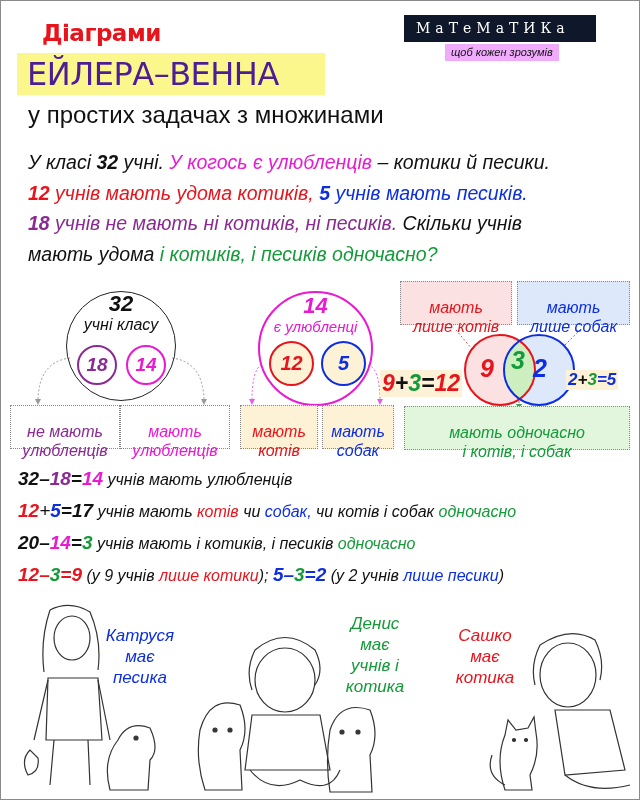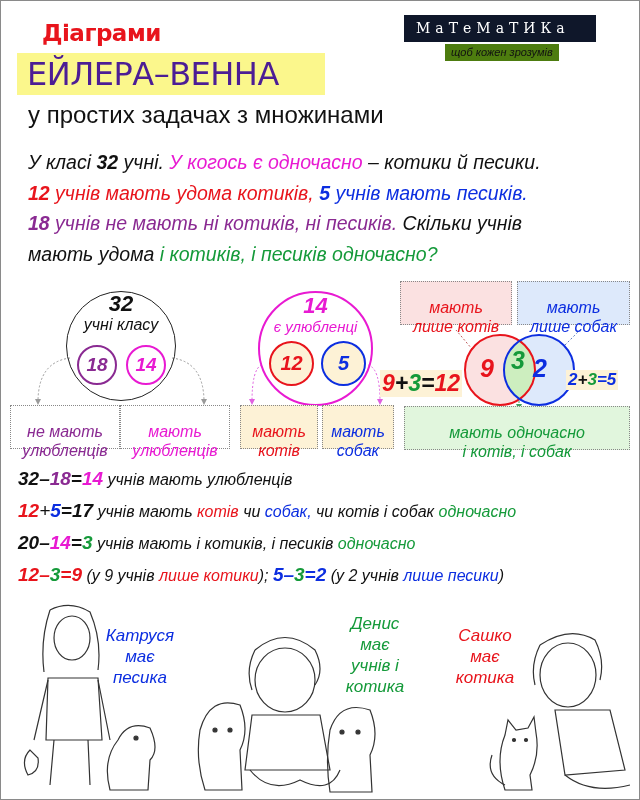--- a/index.html
+++ b/index.html
@@ -8,21 +8,21 @@
   .frame { position: absolute; left: 0; top: 0; width: 640px; height: 800px; border: 1px solid #8a8a8a; }
   .abs { position: absolute; }
 
   
   .t1 { left: 42px; top: 20px; font-size: 23px; font-weight: bold; color: #e8141c; letter-spacing: -0.5px; }
   .t2wrap { left: 17px; top: 53px; background: #fbf78c; padding: 0 10px; height: 42px; width: 308px; }
   .t2 { font-size: 32px; font-weight: normal; color: #4c1d95; line-height: 42px; letter-spacing: -0.5px; }
   .t3 { left: 28px; top: 101px; font-size: 24px; color: #111; font-family: "Liberation Sans", sans-serif; }
   .brand { left: 404px; top: 15px; width: 192px; height: 27px; background: #0f172a; color: #fff;
            font-family: "DejaVu Serif", serif; font-size: 14px; letter-spacing: 5px; line-height: 27px; padding-left: 12px; }
-  .brand-sub { left: 445px; top: 44px; height: 17px; background: #4d7c0f; padding: 0 6px; font-size: 11px; font-style: italic; line-height: 17px; color: #111; font-family: "Liberation Sans", sans-serif; }
+  .brand-sub { left: 445px; top: 44px; height: 17px; background: #f0abfc; padding: 0 6px; font-size: 11px; font-style: italic; line-height: 17px; color: #111; font-family: "Liberation Sans", sans-serif; }
 
   
   .prob { left: 28px; top: 147px; width: 600px; font-family: "Liberation Sans", sans-serif; font-style: italic; font-size: 19.5px; line-height: 30.5px; }
   .c-black { color: #111; }
   .c-mag { color: #e81ad2; }
   .c-red { color: #e8141c; }
   .c-blue { color: #0c2ee0; }
   .c-pur { color: #8a2a92; }
   .c-grn { color: #159a3a; }
   b { font-weight: bold; }
@@ -48,21 +48,21 @@
 
 <div class="abs t1 c-red">Діаграми</div>
 <div class="abs t2wrap">
   <div class="t2">ЕЙЛЕРА–ВЕННА</div>
 </div>
 <div class="abs t3">у простих задачах з множинами</div>
 <div class="abs brand">МаТеМаТИКа</div>
 <div class="abs brand-sub">щоб кожен зрозумів</div>
 
 <div class="abs prob">
-  <div><span class="c-black">У класі </span><b class="c-black">32</b><span class="c-black"> учні. </span><span class="c-mag">У когось є одночасно</span><span class="c-black"> – котики й песики.</span></div>
+  <div><span class="c-black">У класі </span><b class="c-black">32</b><span class="c-black"> учні. </span><span class="c-mag">У когось є улюбленців</span><span class="c-black"> – котики й песики.</span></div>
   <div><b class="c-red">12</b><span class="c-red"> учнів мають удома котиків, </span><b class="c-blue">5</b><span class="c-blue"> учнів мають песиків.</span></div>
   <div><b class="c-pur">18</b><span class="c-pur"> учнів не мають ні котиків, ні песиків.</span><span class="c-black"> Скільки учнів</span></div>
   <div><span class="c-black">мають удома </span><span class="c-grn">і котиків, і песиків одночасно?</span></div>
 </div>
 
 <svg class="art" style="left:0;top:280px" width="640" height="140">
   <g fill="none" stroke="#999" stroke-width="1" stroke-dasharray="2,2">
     <path d="M70 78 Q38 82 38 122"></path>
     <path d="M172 78 Q204 82 204 122"></path>
   </g>

